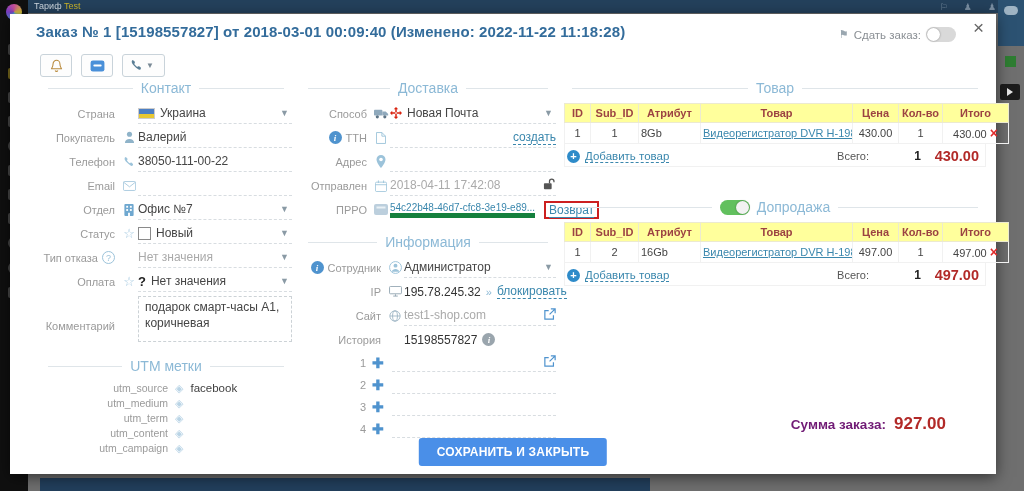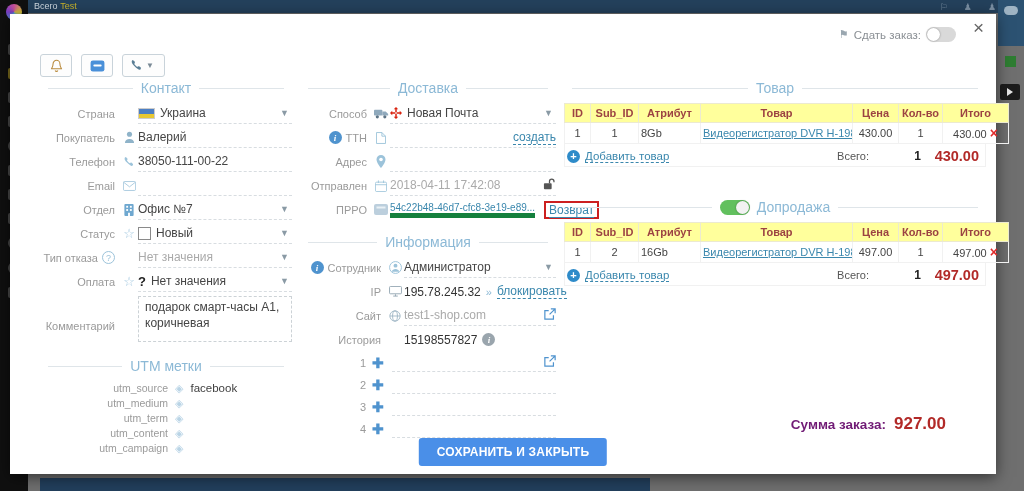--- a/index.html
+++ b/index.html
@@ -95,21 +95,21 @@
   
   .order-sum { position:absolute; right:50px; top:400px; display:flex; align-items:baseline; gap:8px; }
   .order-sum .lbl { font-size:13.5px; color:#701a75; font-weight:bold; }
   .order-sum .val { font-size:17px; color:#b22a28; font-weight:bold; }
   .save-btn { position:absolute; left:50%; transform:translateX(-50%); margin-left:10px; top:424px; background:#4a8fe8; color:#fff; border:none; font-size:12px; font-weight:bold; padding:7px 18px; border-radius:3px; cursor:pointer; font-family:"Liberation Sans",sans-serif; letter-spacing:.2px; }
 </style>
 </head>
 <body>
 
 <div class="topbar">
-  <span class="brand"><span>Всего</span> <span class="plan">Test</span></span>
+  <span class="brand"><span>Тариф</span> <span class="plan">Test</span></span>
   <span class="topbar-icons">
       <span>⚐</span>
       <span>♟</span>
       <span>♟</span>
     </span>
 </div>
 <div class="sidebar">
   <div class="logo-burst"></div>
   <div class="side-ico"></div>
   <div class="side-ico yellow"></div>
@@ -123,20 +123,21 @@
   <div class="side-ico round"></div>
   <div class="side-ico"></div>
 </div>
 <div class="bg-right-bar"></div>
 <div class="bg-right-cloud"></div>
 <div class="bg-green-sq"></div>
 <div class="bg-dark-sq"></div>
 <div class="bg-bottom-bar"></div>
 
 <div class="modal">
+  <div class="m-title">Заказ № 1 [15198557827] от 2018-03-01 00:09:40 (Изменено: 2022-11-22 11:18:28)</div>
   <div class="m-close">×</div>
   <div class="submit-wrap">
     <span class="flag-ico">⚑</span>
     <span class="submit-label">Сдать заказ:</span>
     <span class="toggle">
         <span class="knob"></span>
       </span>
   </div>
 
   <div class="btn-row">

